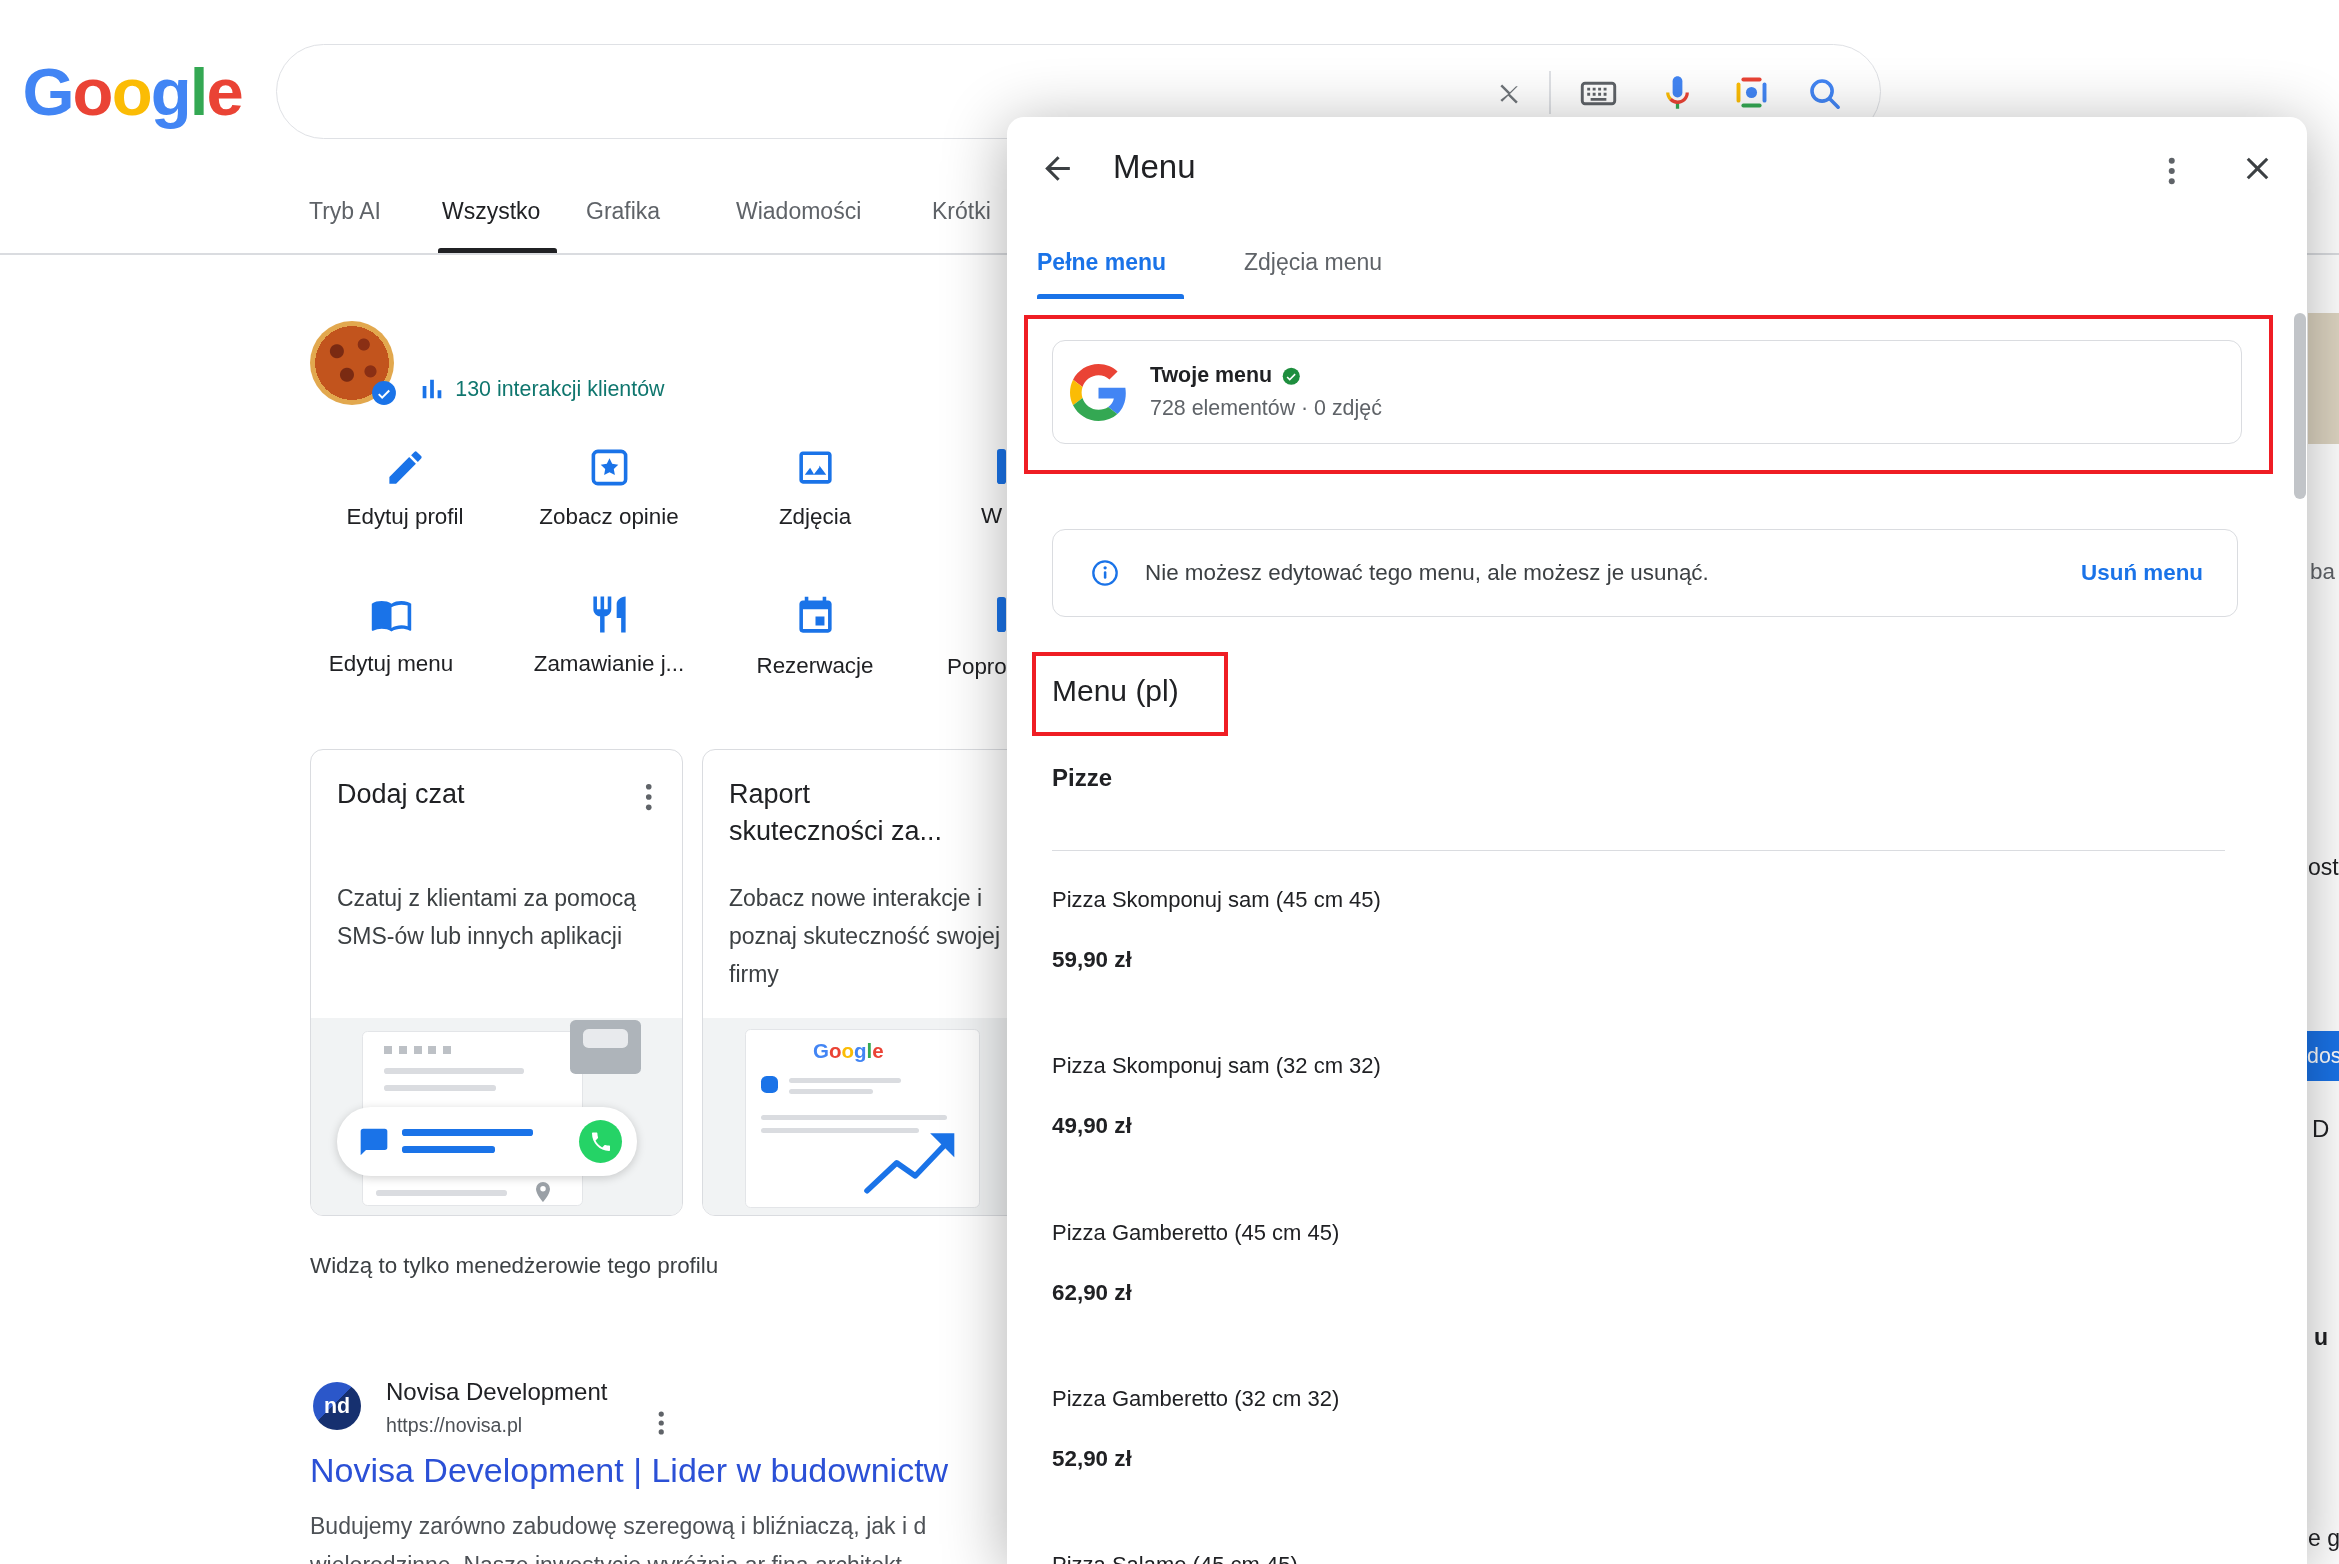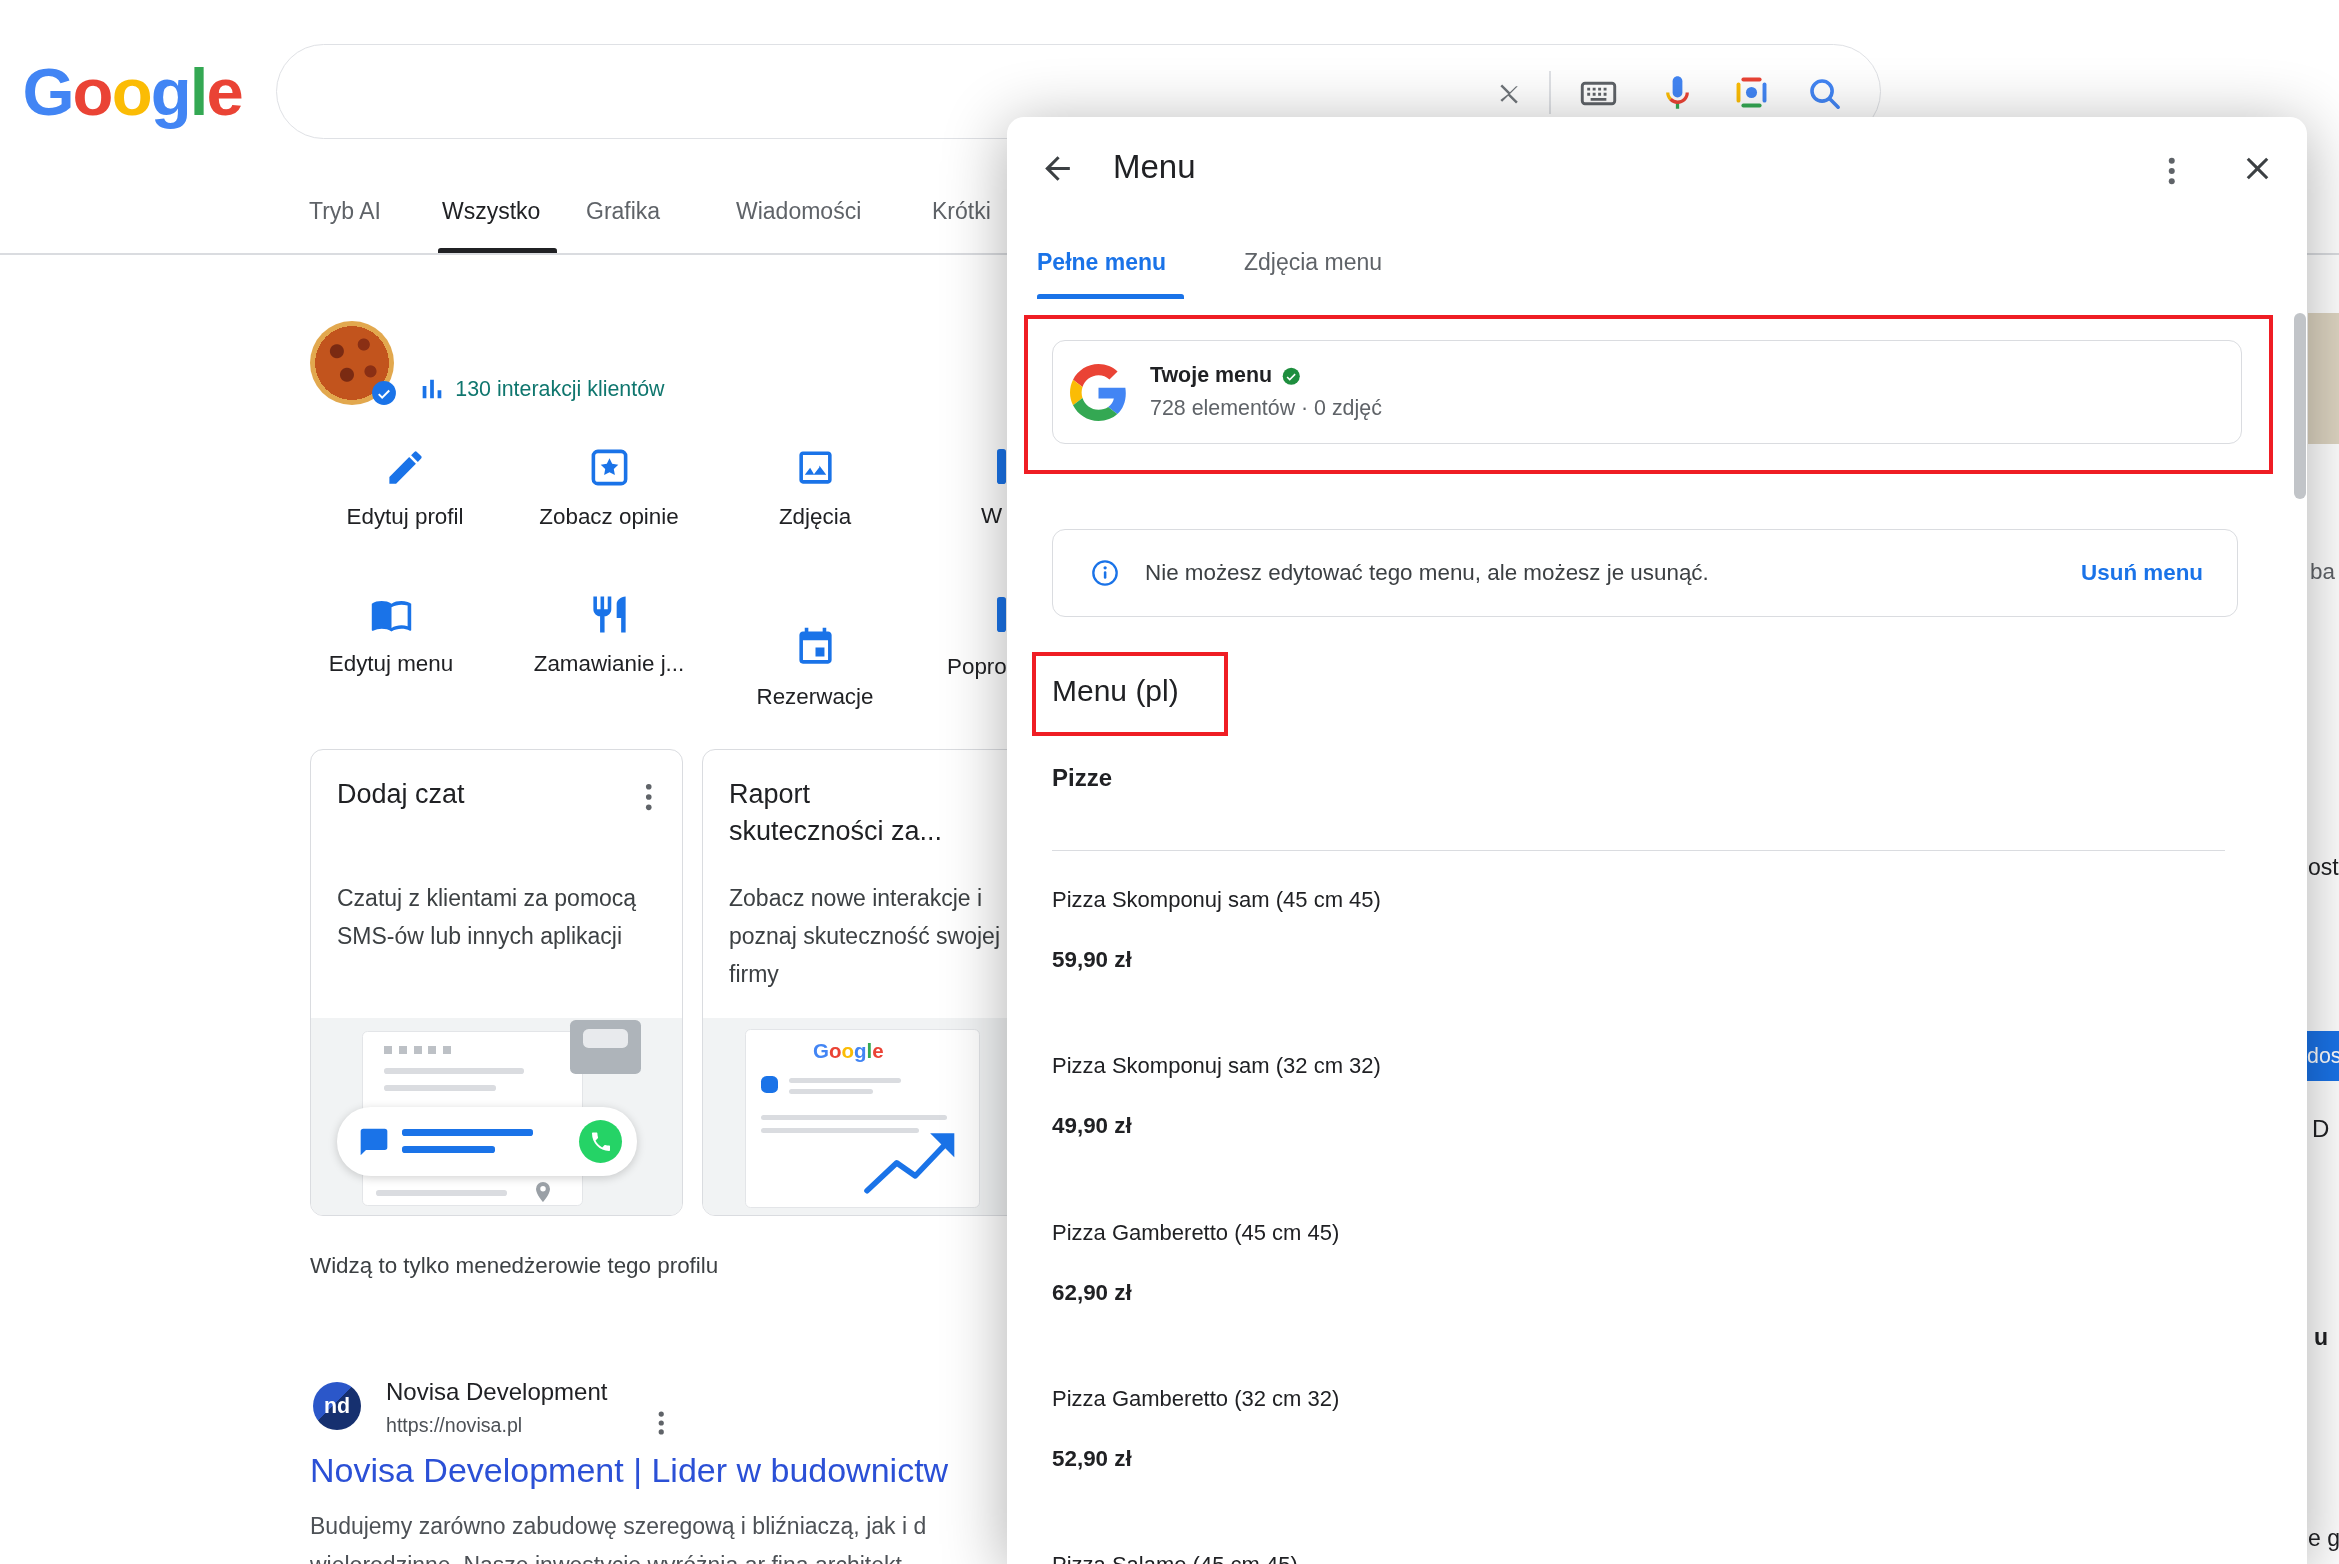--- a/index.html
+++ b/index.html
@@ -180,21 +180,21 @@
         <path fill="#1a73e8" d="M21 5c-1.11-.35-2.33-.5-3.5-.5-1.95 0-4.05.4-5.5 1.5-1.45-1.1-3.55-1.5-5.5-1.5S2.45 4.9 1 6v14.65c0 .25.25.5.5.5.1 0 .15-.05.25-.05C3.1 20.45 5.05 20 6.5 20c1.95 0 4.05.4 5.5 1.5 1.35-.85 3.8-1.5 5.5-1.5 1.65 0 3.35.3 4.75 1.05.1.05.15.05.25.05.25 0 .5-.25.5-.5V6c-.6-.45-1.25-.75-2-1zm0 13.5c-1.1-.35-2.3-.5-3.5-.5-1.7 0-4.15.65-5.5 1.5V8c1.35-.85 3.8-1.5 5.5-1.5 1.2 0 2.4.15 3.5.5v11.5z"></path>
       </svg>
     <span class="albl">Edytuj menu</span>
   </div>
   <div class="abs action" style="left:530px;top:593px;">
     <svg width="43" height="43" viewBox="0 0 24 24">
         <path fill="#1a73e8" d="M11 9H9V2H7v7H5V2H3v7c0 2.12 1.66 3.84 3.75 3.97V22h2.5v-9.03C11.34 12.84 13 11.12 13 9V2h-2v7zm5-3v8h2.5v8H21V2c-2.76 0-5 2.24-5 4z"></path>
       </svg>
     <span class="albl">Zamawianie j...</span>
   </div>
-  <div class="abs action" style="left:736px;top:626px;">
+  <div class="abs action" style="left:736px;top:595px;">
     <svg width="43" height="43" viewBox="0 0 24 24">
         <path fill="#1a73e8" d="M17 12h-5v5h5v-5zM16 1v2H8V1H6v2H5c-1.11 0-1.99.9-1.99 2L3 19a2 2 0 0 0 2 2h14c1.1 0 2-.9 2-2V5c0-1.1-.9-2-2-2h-1V1h-2zm3 18H5V8h14v11z"></path>
       </svg>
     <span class="albl">Rezerwacje</span>
   </div>
   <span class="abs albl-free" style="left:947px;top:654px;">Popro</span>
   <div class="abs icon-sliver" style="left:997px;top:597px;"></div>
 
   <div class="abs gcard" style="left:310px;top:749px;width:373px;height:467px;">
     <div class="ctitle">Dodaj czat</div>

